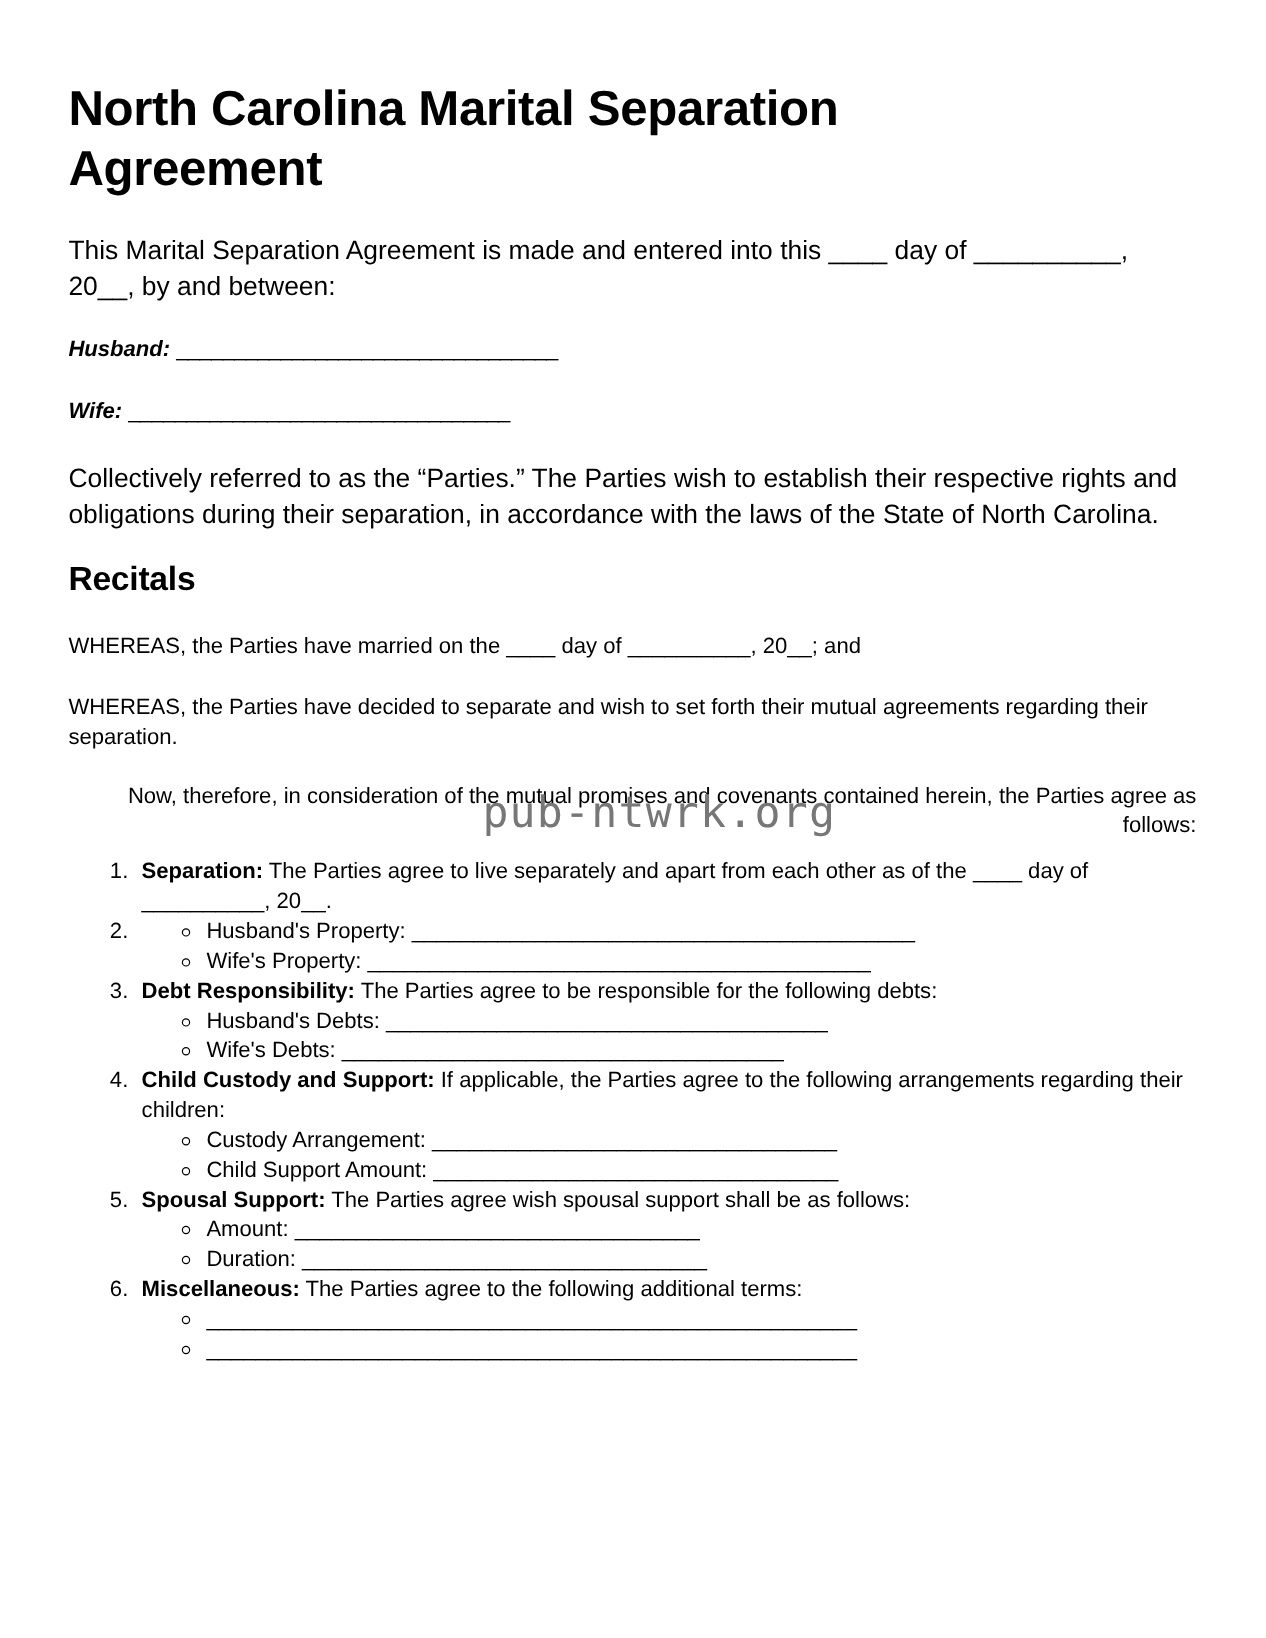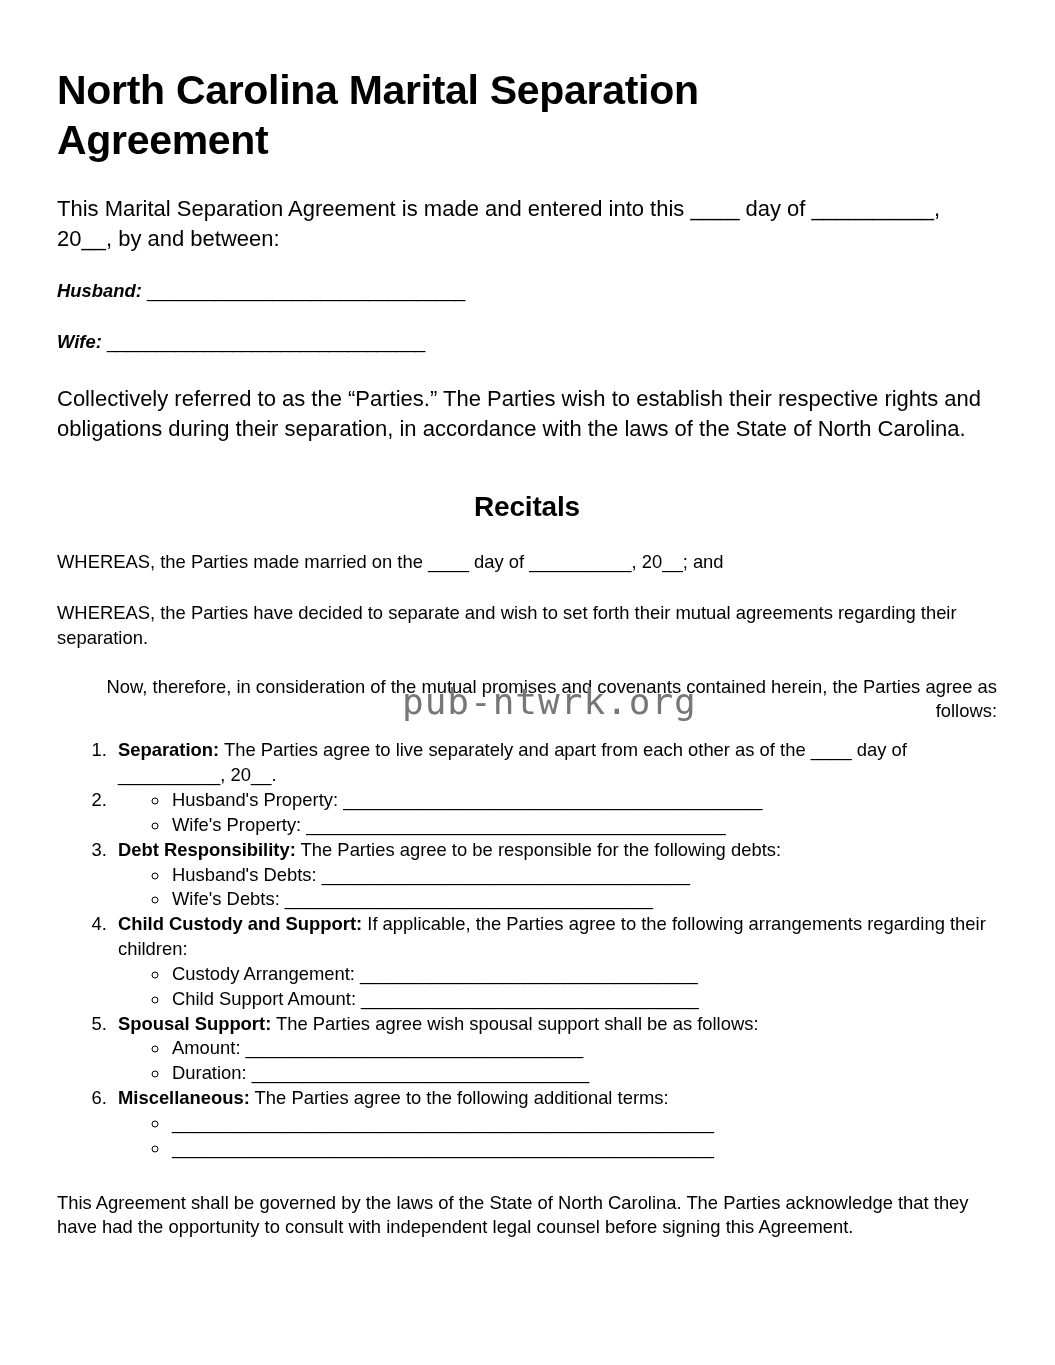--- a/index.html
+++ b/index.html
@@ -45,23 +45,22 @@
     font-weight: bold;
     font-style: italic;
   }
   .blank {
     letter-spacing: -0.6px;
   }
   h2.section-head {
     font-size: 28px;
     font-weight: bold;
     line-height: 1.2;
-    margin: 47px 0 0 0;
+    margin: 23px 0 0 0;
     letter-spacing: -0.2px;
-    text-align: center;
   }
   p.recital {
     font-size: 18.4px;
     line-height: 1.35;
     margin: 26px 0 0 0;
     max-width: 942px;
   }
   .agreement-block {
     position: relative;
   }
@@ -131,21 +130,21 @@
 
   <p class="party-line">
     <span class="lbl">Wife:</span>
     <span class="blank">_________________________________</span>
   </p>
 
   <p class="body-text">Collectively referred to as the “Parties.” The Parties wish to establish their respective rights and obligations during their separation, in accordance with the laws of the State of North Carolina.</p>
 
   <h2 class="section-head">Recitals</h2>
 
-  <p class="recital">WHEREAS, the Parties made married on the ____ day of __________, 20__; and</p>
+  <p class="recital">WHEREAS, the Parties have married on the ____ day of __________, 20__; and</p>
   <p class="recital">WHEREAS, the Parties have decided to separate and wish to set forth their mutual agreements regarding their separation.</p>
 
   <div class="agreement-block">
     <div class="watermark" style="color: rgb(119, 119, 119);">pub-ntwrk.org</div>
     <p class="agreement-intro">Now, therefore, in consideration of the mutual promises and covenants contained herein, the Parties agree as follows:</p>
   </div>
 
   <ol class="terms">
 
     <li>
@@ -186,15 +185,14 @@
     <li>
       <span class="term-text"><b>Miscellaneous:</b><span> The Parties agree to the following additional terms:</span></span>
       <ul class="subitems">
         <li>_____________________________________________________</li>
         <li>_____________________________________________________</li>
       </ul>
     </li>
 
   </ol>
 
-  <p class="closing">This Agreement shall be governed by the laws of the State of North Carolina. The Parties acknowledge that they have had the opportunity to consult with independent legal counsel before signing this Agreement.</p>
 
 </div>
 
 </body></html>

